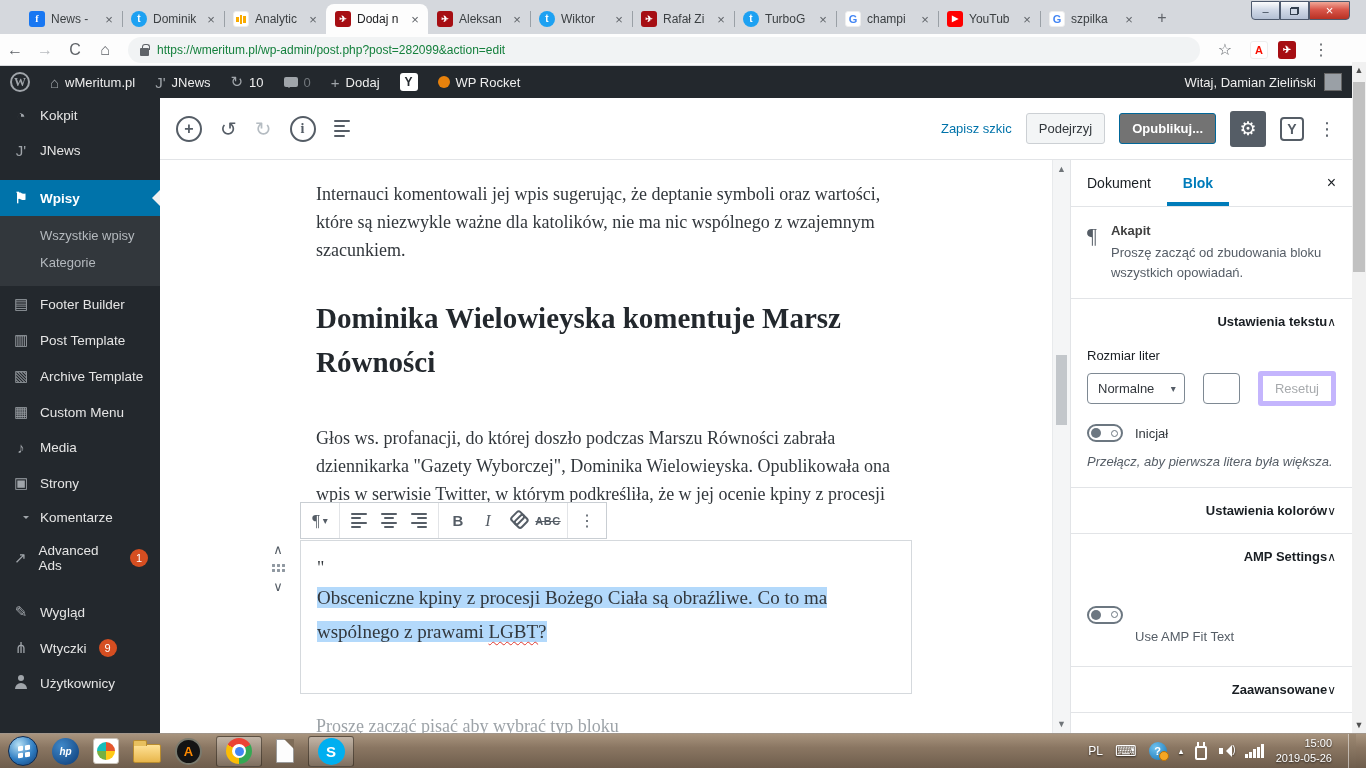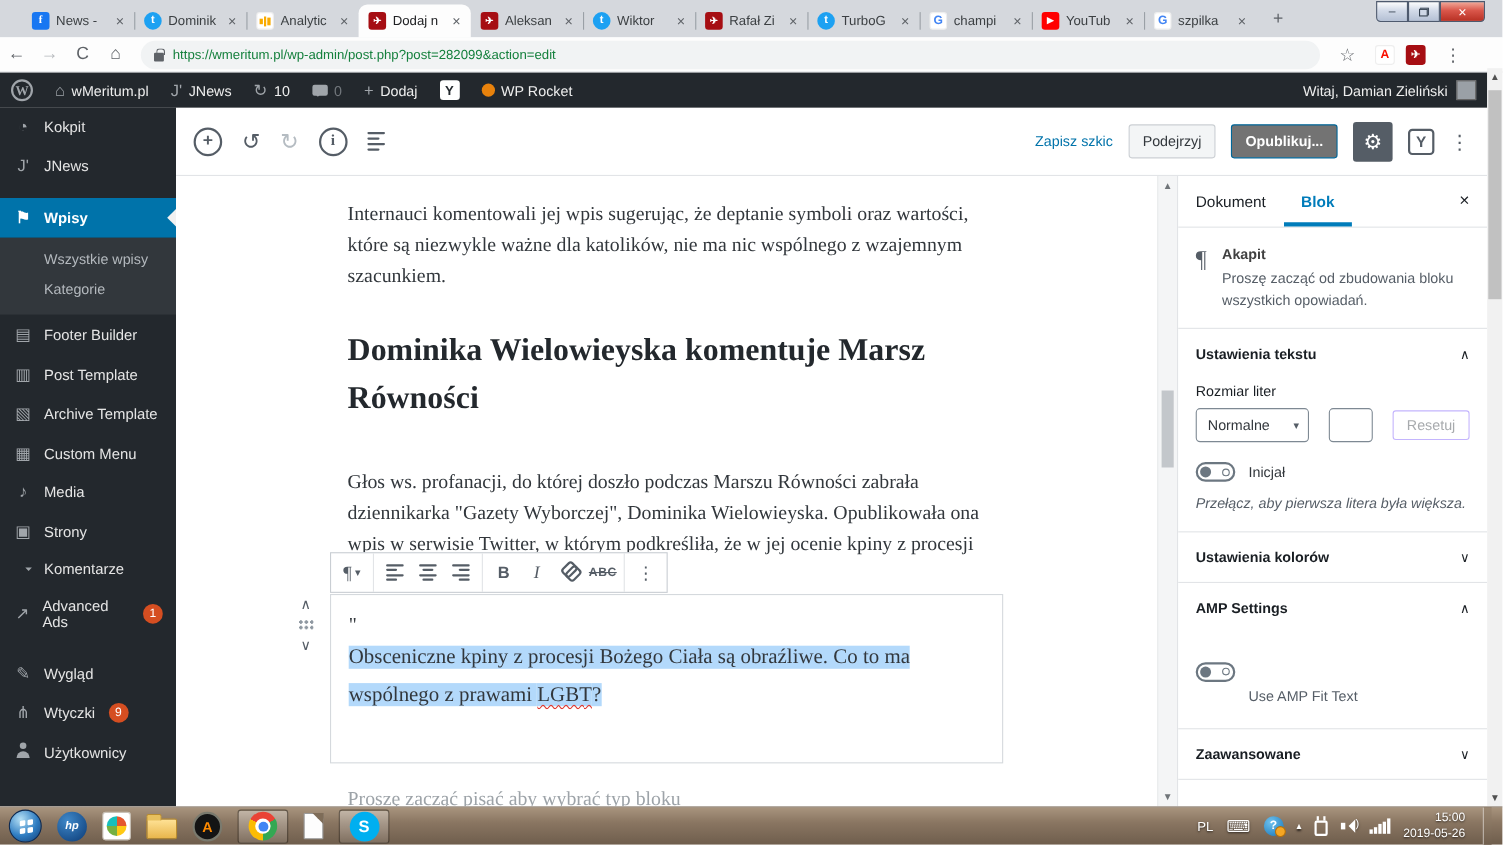--- a/index.html
+++ b/index.html
@@ -164,31 +164,31 @@
   .panel { flex:1; border-left:1px solid #e2e4e7; background:#fff; font-size:13px; color:#32373c; overflow:hidden; }
   .panel-tabs { height:47px; display:flex; align-items:stretch; border-bottom:1px solid #e2e4e7; position:relative; }
   .ptab { padding:0 16px; display:flex; align-items:center; font-size:14px; color:#191e23; }
   .ptab.active { color:#007cba; font-weight:bold; box-shadow:inset 0 -4px 0 #007cba; }
   .panel-close { margin-left:auto; align-self:center; padding:0 16px; font-size:16px; color:#191e23; }
   .block-card { display:flex; gap:14px; padding:16px; border-bottom:1px solid #e2e4e7; }
   .pilcrow { font-size:22px; color:#555d66; font-family:"Liberation Serif",serif; }
   .bc-name { font-weight:bold; margin-bottom:5px; color:#404040; }
   .bc-desc { color:#555d66; line-height:1.5; }
   .psection { border-bottom:1px solid #e2e4e7; }
-  .psec-head { display:flex; align-items:center; justify-content:space-between; padding:15px 16px;
+  .psec-head { display:flex; align-items:center; justify-content:flex-end; padding:15px 16px;
                font-weight:bold; color:#191e23; }
   .chev { font-size:12px; color:#191e23; font-weight:normal; }
   .psec-body { padding:0 16px 18px; }
   .field-label { margin:4px 0 8px; color:#191e23; }
   .controls-row { display:flex; align-items:center; gap:18px; }
   .select-box { position:relative; width:110px; height:31px; border:1px solid #7e8993; border-radius:4px;
                 display:flex; align-items:center; padding:0 22px 0 10px; color:#32373c; }
   .select-box .caret { position:absolute; right:8px; font-size:10px; color:#555d66; }
   .num-input { width:44px; height:31px; border:1px solid #7e8993; border-radius:4px; background:#fff; }
-  .btn-disabled { color:#a7aaad; border:1px solid #c4b5fd; background:#fff; border-radius:3px;
+  .btn-disabled { color:#a7aaad; border:5px solid #c4b5fd; background:#fff; border-radius:3px;
                   padding:5px 12px; font-size:13px; }
   .toggle-row { display:flex; align-items:center; gap:12px; margin-top:18px; }
   .toggle { position:relative; width:36px; height:18px; border:2px solid #6c7781; border-radius:10px; background:#fff; }
   .toggle::before { content:""; position:absolute; left:2px; top:2px; width:10px; height:10px; border-radius:50%; background:#6c7781; }
   .toggle::after { content:""; position:absolute; right:3px; top:3.5px; width:5px; height:5px; border-radius:50%; border:1.5px solid #6c7781; }
   .helper { margin-top:12px; font-style:italic; color:#555d66; }
   .amp-body { padding:4px 16px 22px; }
   .gray-label { color:#555d66;margin-top:44px; }
 
   

